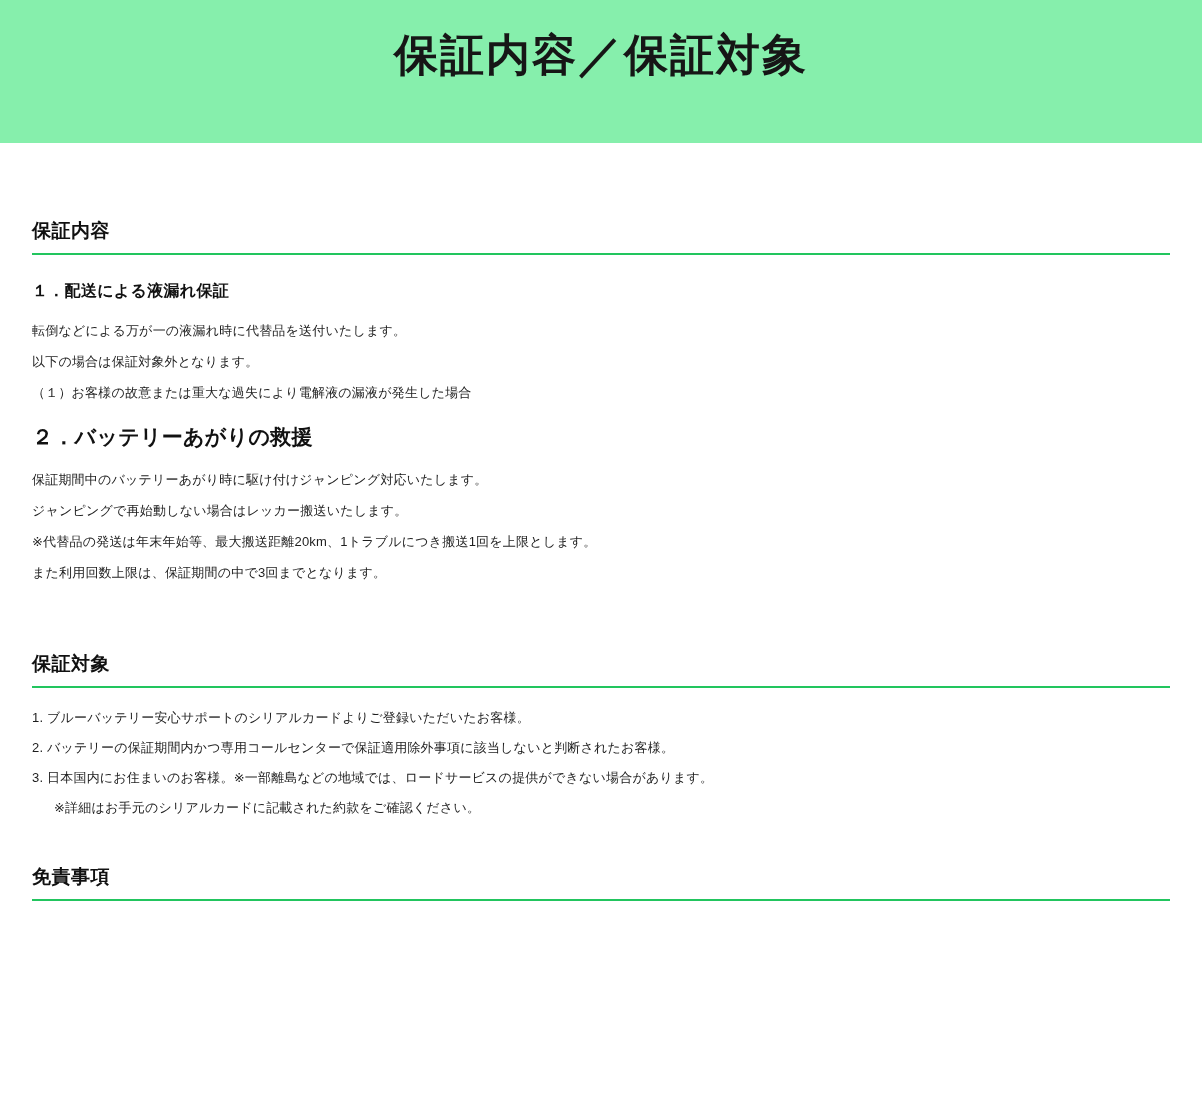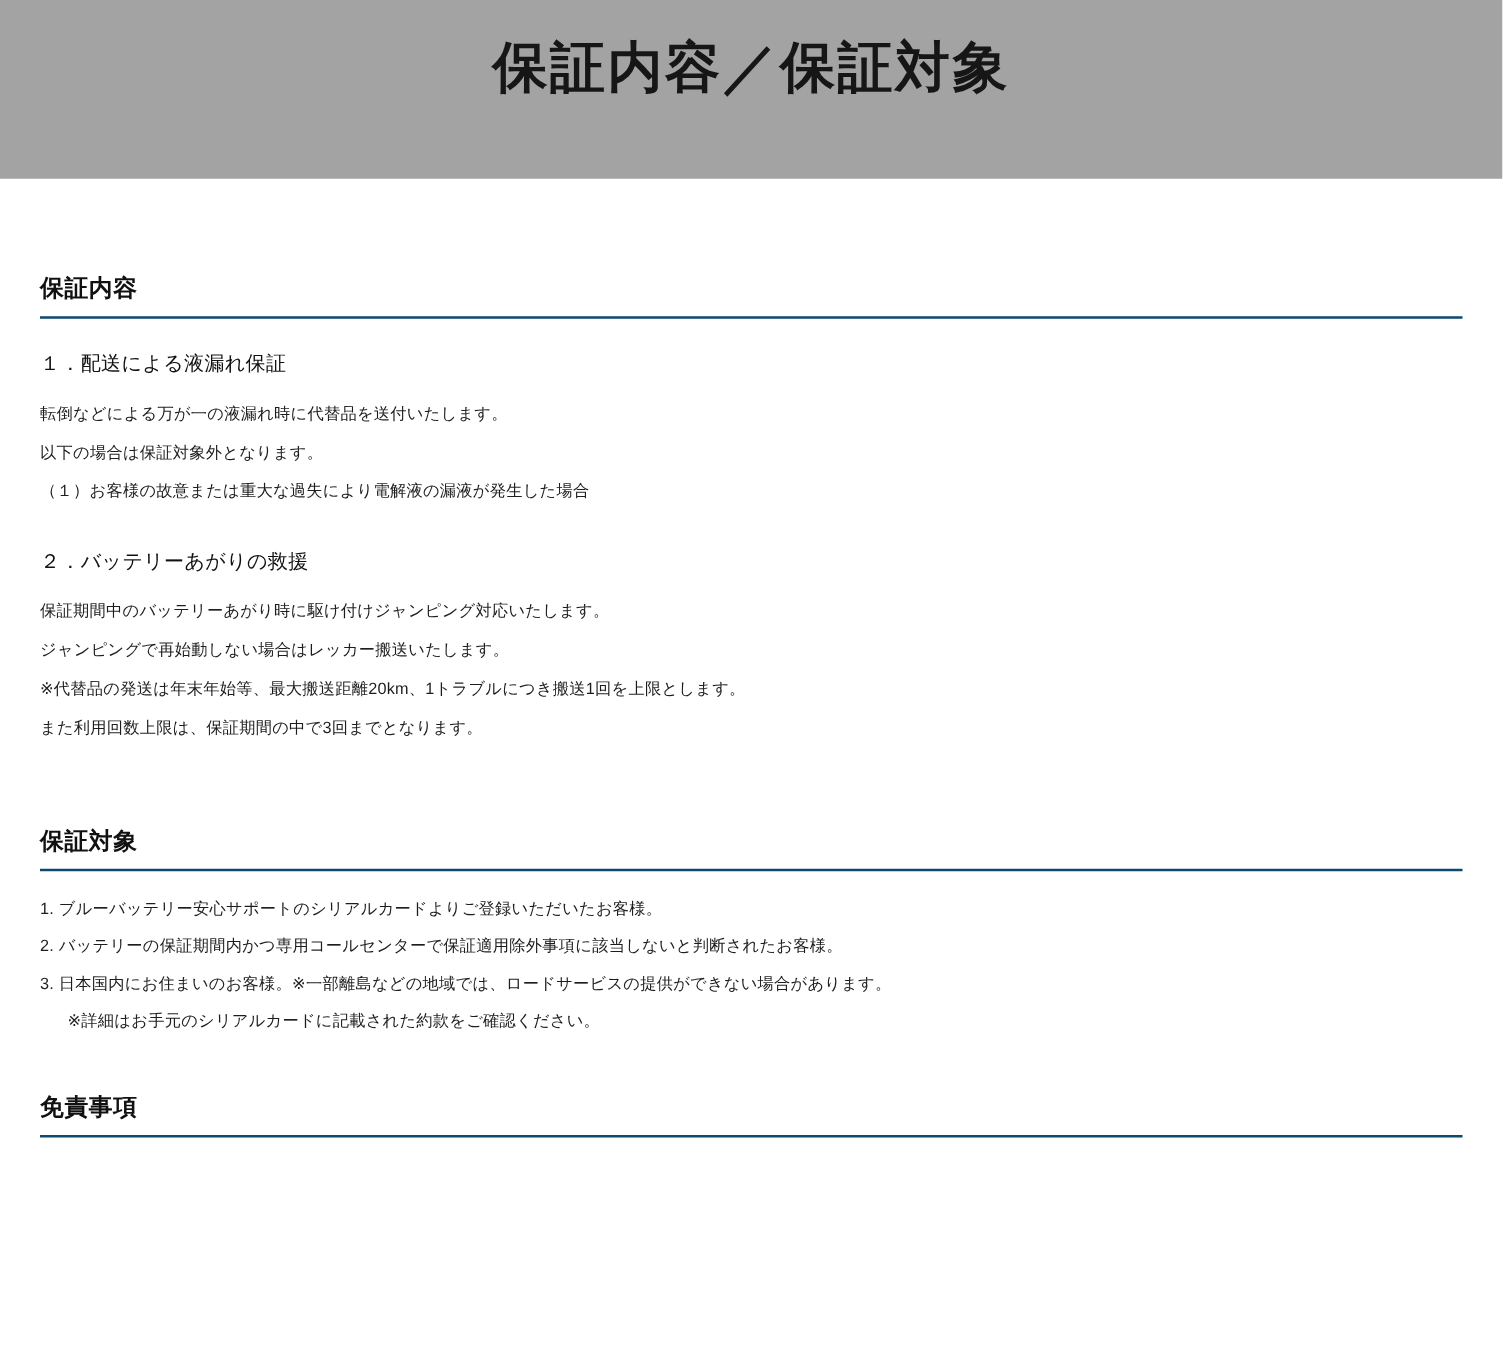--- a/index.html
+++ b/index.html
@@ -18,21 +18,21 @@
   .page {
     width: 1202px;
     height: 1094px;
     position: relative;
     box-sizing: border-box;
   }
   
   .banner {
     width: 100%;
     height: 143px;
-    background: #a3a3a3;
+    background: #86efac;
     display: flex;
     align-items: center;
     justify-content: center;
     box-sizing: border-box;
   }
   .banner-title {
     font-size: 44px;
     font-weight: bold;
     letter-spacing: 2px;
     color: #161616;
@@ -44,37 +44,37 @@
   .content {
     padding: 0 32px;
     box-sizing: border-box;
   }
   .section-heading {
     font-size: 19px;
     font-weight: bold;
     color: #111111;
     margin: 0;
     padding: 0 0 9px 0;
-    border-bottom: 2px solid #0c4a6e;
+    border-bottom: 2px solid #22c55e;
     letter-spacing: 0.5px;
   }
   .sec-warranty-content { margin-top: 75px; }
   .sec-target         { margin-top: 72px; }
   .sec-period         { margin-top: 50px; }
   .sec-disclaimer     { margin-top: 50px; }
 
   .sub-heading {
     font-size: 16px;
-    font-weight: normal;
+    font-weight: bold;
     color: #111111;
     margin: 0;
     letter-spacing: 0.3px;
   }
   .sub-1 { margin-top: 26px; }
-  .sub-2 { margin-top: 40px; font-size: 16px; }
+  .sub-2 { margin-top: 24px; font-size: 21px; }
 
   .para {
     font-size: 13px;
     line-height: 1.0;
     color: #1d1d1d;
     margin: 0;
     letter-spacing: 0.2px;
   }
   .para-block {
     margin-top: 22px;

